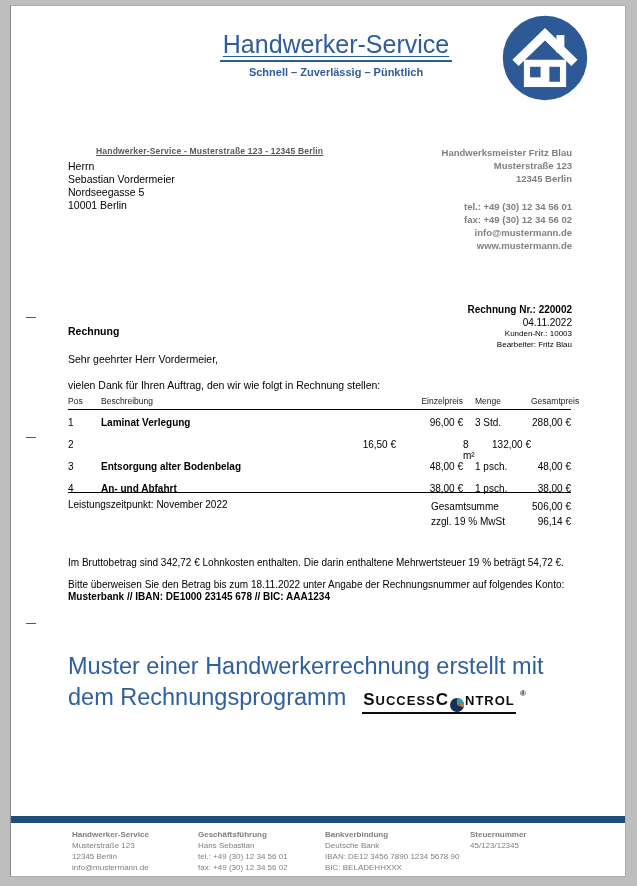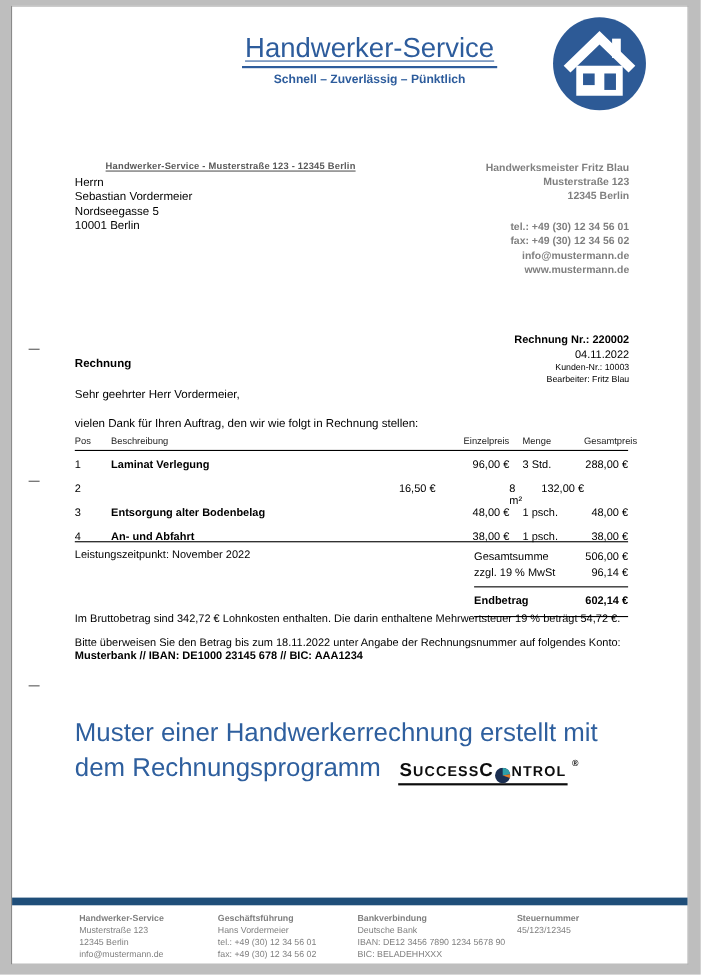--- a/index.html
+++ b/index.html
@@ -200,24 +200,20 @@
 
   <div class="abs service-period">Leistungszeitpunkt: November 2022</div>
   <div class="abs totals">
     <div class="row">
       <span>Gesamtsumme</span>
       <span>506,00 €</span>
     </div>
     <div class="row">
       <span class="vat-label">zzgl. 19 % MwSt</span>
       <span>96,14 €</span>
-    </div>
-    <div class="row end">
-      <span>Endbetrag</span>
-      <span>602,14 €</span>
     </div>
   </div>
 
   <div class="abs note1">Im Bruttobetrag sind 342,72 € Lohnkosten enthalten. Die darin enthaltene Mehrwertsteuer 19 % beträgt 54,72 €.</div>
   <div class="abs note2">
     <div>Bitte überweisen Sie den Betrag bis zum 18.11.2022 unter Angabe der Rechnungsnummer auf folgendes Konto:</div>
     <div class="bank">Musterbank // IBAN: DE1000 23145 678 // BIC: AAA1234</div>
   </div>
 
   <div class="abs fold fold-1"></div>
@@ -246,21 +242,21 @@
   <div class="abs footer-bar"></div>
 
   <div class="abs fcol fcol-1">
     <div class="ftitle">Handwerker-Service</div>
     <div>Musterstraße 123</div>
     <div>12345 Berlin</div>
     <div>info@mustermann.de</div>
   </div>
   <div class="abs fcol fcol-2">
     <div class="ftitle">Geschäftsführung</div>
-    <div>Hans Vordermeier</div>
+    <div>Hans Sebastian</div>
     <div>tel.: +49 (30) 12 34 56 01</div>
     <div>fax: +49 (30) 12 34 56 02</div>
   </div>
   <div class="abs fcol fcol-3">
     <div class="ftitle">Bankverbindung</div>
     <div>Deutsche Bank</div>
     <div>IBAN: DE12 3456 7890 1234 5678 90</div>
     <div>BIC: BELADEHHXXX</div>
   </div>
   <div class="abs fcol fcol-4">

